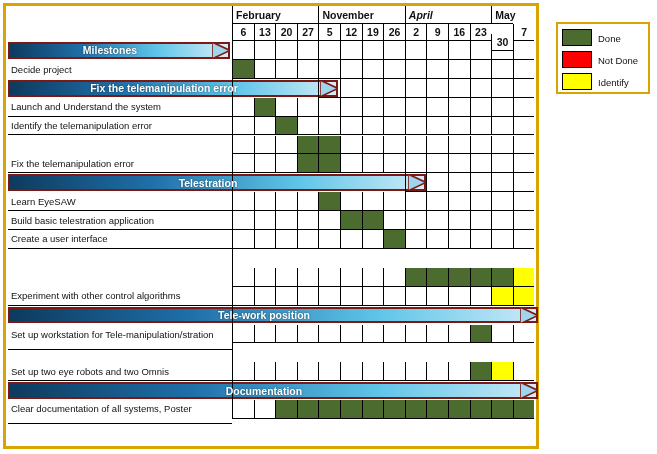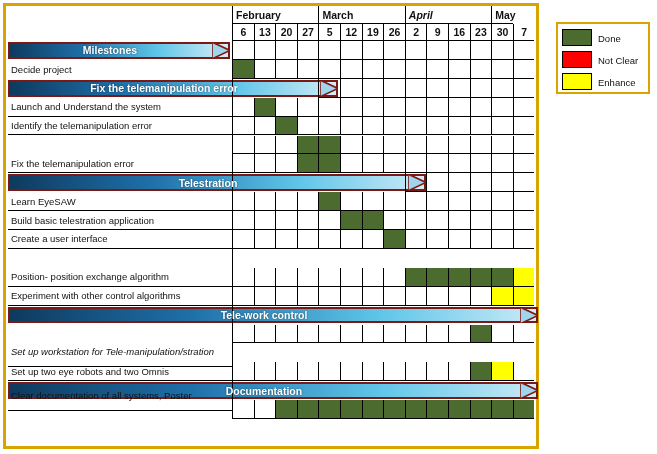--- a/index.html
+++ b/index.html
@@ -50,36 +50,36 @@
     font-size:9.5px;color:#111;}
 </style>
 </head>
 <body>
 
 <div id="page">
 
   <div class="gantt-frame">
     <div class="grid" id="grid">
         <div class="month-cell" style="left: 226px; width: 86.4px;">February</div>
-        <div class="month-cell" style="left: 312.4px; width: 86.4px;">March</div>
+        <div class="month-cell" style="left: 312.4px; width: 86.4px;">November</div>
         <div class="month-cell" style="left: 398.8px; width: 86.4px; font-style: italic;">April</div>
         <div class="month-cell" style="left: 485.2px; width: 21.6px;">May</div>
         <div class="day-cell" style="left: 226px; width: 21.6px; top: 18px;">6</div>
         <div class="day-cell" style="left: 247.6px; width: 21.6px; top: 18px;">13</div>
         <div class="day-cell" style="left: 269.2px; width: 21.6px; top: 18px;">20</div>
         <div class="day-cell" style="left: 290.8px; width: 21.6px; top: 18px;">27</div>
         <div class="day-cell" style="left: 312.4px; width: 21.6px; top: 18px;">5</div>
         <div class="day-cell" style="left: 334px; width: 21.6px; top: 18px;">12</div>
         <div class="day-cell" style="left: 355.6px; width: 21.6px; top: 18px; text-align: right;">19</div>
         <div class="day-cell" style="left: 377.2px; width: 21.6px; top: 18px;">26</div>
         <div class="day-cell" style="left: 398.8px; width: 21.6px; top: 18px;">2</div>
         <div class="day-cell" style="left: 420.4px; width: 21.6px; top: 18px;">9</div>
         <div class="day-cell" style="left: 442px; width: 21.6px; top: 18px;">16</div>
         <div class="day-cell" style="left: 463.6px; width: 21.6px; top: 18px; text-align: center;">23</div>
-        <div class="day-cell" style="left: 485.2px; width: 21.6px; top: 18px;">30</div>
+        <div class="day-cell" style="left: 485.2px; width: 21.6px; top: 28px;">30</div>
         <div class="day-cell" style="left: 506.8px; width: 21.6px; top: 18px;">7</div>
         <div class="banner" style="left: 2px; top: 36px; width: 222px; height: 16.9px;">
           <div class="bar"></div>
           <div class="grad" style="width: 204px;"></div>
           <div class="tip" style="left: 204px;"><svg width="18" height="16.9" viewBox="0 0 18 17" preserveAspectRatio="none">
               <polygon points="0,0 18,8.5 0,17" fill="#9FD6EC" stroke="#7B1A14" stroke-width="1.6"></polygon>
             </svg></div>
           <div class="txt" style="width: 204px;">Milestones</div>
         </div>
         <div class="cell" style="left: 226px; width: 21.6px; top: 35px; height: 18.9px; z-index: 0;"></div>
@@ -240,21 +240,20 @@
         <div class="cell" style="left: 312.4px; width: 21.6px; top: 224px; height: 18.9px;"></div>
         <div class="cell" style="left: 334px; width: 21.6px; top: 224px; height: 18.9px;"></div>
         <div class="cell" style="left: 355.6px; width: 21.6px; top: 224px; height: 18.9px;"></div>
         <div class="cell done" style="left: 377.2px; width: 21.6px; top: 224px; height: 18.9px;"></div>
         <div class="cell" style="left: 398.8px; width: 21.6px; top: 224px; height: 18.9px;"></div>
         <div class="cell" style="left: 420.4px; width: 21.6px; top: 224px; height: 18.9px;"></div>
         <div class="cell" style="left: 442px; width: 21.6px; top: 224px; height: 18.9px;"></div>
         <div class="cell" style="left: 463.6px; width: 21.6px; top: 224px; height: 18.9px;"></div>
         <div class="cell" style="left: 485.2px; width: 21.6px; top: 224px; height: 18.9px;"></div>
         <div class="cell" style="left: 506.8px; width: 21.6px; top: 224px; height: 18.9px;"></div>
-        <div class="task-label" style="top: 261.8px; height: 18.9px; width: 224px;">Position- position exchange algorithm</div>
         <div class="cell" style="left: 226px; width: 21.6px; top: 261.8px; height: 18.9px;"></div>
         <div class="cell" style="left: 247.6px; width: 21.6px; top: 261.8px; height: 18.9px;"></div>
         <div class="cell" style="left: 269.2px; width: 21.6px; top: 261.8px; height: 18.9px;"></div>
         <div class="cell" style="left: 290.8px; width: 21.6px; top: 261.8px; height: 18.9px;"></div>
         <div class="cell" style="left: 312.4px; width: 21.6px; top: 261.8px; height: 18.9px;"></div>
         <div class="cell" style="left: 334px; width: 21.6px; top: 261.8px; height: 18.9px;"></div>
         <div class="cell" style="left: 355.6px; width: 21.6px; top: 261.8px; height: 18.9px;"></div>
         <div class="cell" style="left: 377.2px; width: 21.6px; top: 261.8px; height: 18.9px;"></div>
         <div class="cell done" style="left: 398.8px; width: 21.6px; top: 261.8px; height: 18.9px;"></div>
         <div class="cell done" style="left: 420.4px; width: 21.6px; top: 261.8px; height: 18.9px;"></div>
@@ -276,23 +275,23 @@
         <div class="cell" style="left: 442px; width: 21.6px; top: 280.7px; height: 18.9px;"></div>
         <div class="cell" style="left: 463.6px; width: 21.6px; top: 280.7px; height: 18.9px;"></div>
         <div class="cell pending" style="left: 485.2px; width: 21.6px; top: 280.7px; height: 18.9px;"></div>
         <div class="cell pending" style="left: 506.8px; width: 21.6px; top: 280.7px; height: 18.9px;"></div>
         <div class="banner" style="left: 2px; top: 300.6px; width: 530px; height: 16.9px;">
           <div class="bar"></div>
           <div class="grad" style="width: 512px;"></div>
           <div class="tip" style="left: 512px;"><svg width="18" height="16.9" viewBox="0 0 18 17" preserveAspectRatio="none">
               <polygon points="0,0 18,8.5 0,17" fill="#9FD6EC" stroke="#7B1A14" stroke-width="1.6"></polygon>
             </svg></div>
-          <div class="txt" style="width: 512px;">Tele-work control</div>
-        </div>
-        <div class="task-label" style="top: 331px; height: 30px; width: 224px; font-style: italic;">Set up workstation for Tele-manipulation/stration</div>
+          <div class="txt" style="width: 512px;">Tele-work position</div>
+        </div>
+        <div class="task-label" style="top: 314px; height: 30px; width: 224px;">Set up workstation for Tele-manipulation/stration</div>
         <div class="cell" style="left: 226px; width: 21.6px; top: 318.5px; height: 18.9px;"></div>
         <div class="cell" style="left: 247.6px; width: 21.6px; top: 318.5px; height: 18.9px;"></div>
         <div class="cell" style="left: 269.2px; width: 21.6px; top: 318.5px; height: 18.9px;"></div>
         <div class="cell" style="left: 290.8px; width: 21.6px; top: 318.5px; height: 18.9px;"></div>
         <div class="cell" style="left: 312.4px; width: 21.6px; top: 318.5px; height: 18.9px;"></div>
         <div class="cell" style="left: 334px; width: 21.6px; top: 318.5px; height: 18.9px;"></div>
         <div class="cell" style="left: 355.6px; width: 21.6px; top: 318.5px; height: 18.9px;"></div>
         <div class="cell" style="left: 377.2px; width: 21.6px; top: 318.5px; height: 18.9px;"></div>
         <div class="cell" style="left: 398.8px; width: 21.6px; top: 318.5px; height: 18.9px;"></div>
         <div class="cell" style="left: 420.4px; width: 21.6px; top: 318.5px; height: 18.9px;"></div>
@@ -316,21 +315,21 @@
         <div class="cell pending" style="left: 485.2px; width: 21.6px; top: 356.3px; height: 18.9px;"></div>
         <div class="cell" style="left: 506.8px; width: 21.6px; top: 356.3px; height: 18.9px;"></div>
         <div class="banner" style="left: 2px; top: 376.2px; width: 530px; height: 16.9px;">
           <div class="bar"></div>
           <div class="grad" style="width: 512px;"></div>
           <div class="tip" style="left: 512px;"><svg width="18" height="16.9" viewBox="0 0 18 17" preserveAspectRatio="none">
               <polygon points="0,0 18,8.5 0,17" fill="#9FD6EC" stroke="#7B1A14" stroke-width="1.6"></polygon>
             </svg></div>
           <div class="txt" style="width: 512px;">Documentation</div>
         </div>
-        <div class="task-label" style="top: 374px; height: 31px; width: 224px;">Clear documentation of all systems, Poster</div>
+        <div class="task-label" style="top: 387px; height: 31px; width: 224px;">Clear documentation of all systems, Poster</div>
         <div class="cell" style="left: 226px; width: 21.6px; top: 394.1px; height: 18.9px;"></div>
         <div class="cell" style="left: 247.6px; width: 21.6px; top: 394.1px; height: 18.9px;"></div>
         <div class="cell done" style="left: 269.2px; width: 21.6px; top: 394.1px; height: 18.9px;"></div>
         <div class="cell done" style="left: 290.8px; width: 21.6px; top: 394.1px; height: 18.9px;"></div>
         <div class="cell done" style="left: 312.4px; width: 21.6px; top: 394.1px; height: 18.9px;"></div>
         <div class="cell done" style="left: 334px; width: 21.6px; top: 394.1px; height: 18.9px;"></div>
         <div class="cell done" style="left: 355.6px; width: 21.6px; top: 394.1px; height: 18.9px;"></div>
         <div class="cell done" style="left: 377.2px; width: 21.6px; top: 394.1px; height: 18.9px;"></div>
         <div class="cell done" style="left: 398.8px; width: 21.6px; top: 394.1px; height: 18.9px;"></div>
         <div class="cell done" style="left: 420.4px; width: 21.6px; top: 394.1px; height: 18.9px;"></div>
@@ -342,21 +341,21 @@
       </div>
   </div>
 
   <div class="legend">
     <div class="legend-row" style="top:4px;">
       <div class="legend-swatch" id="sw0" style="background: rgb(76, 107, 47);"></div>
       <div class="legend-text">Done</div>
     </div>
     <div class="legend-row" style="top:26px;">
       <div class="legend-swatch" id="sw1" style="background: rgb(255, 0, 0);"></div>
-      <div class="legend-text">Not Clear</div>
+      <div class="legend-text">Not Done</div>
     </div>
     <div class="legend-row" style="top:48px;">
       <div class="legend-swatch" id="sw2" style="background: rgb(255, 255, 0);"></div>
-      <div class="legend-text">Enhance</div>
+      <div class="legend-text">Identify</div>
     </div>
   </div>
 
 </div>
 
 </body></html>

